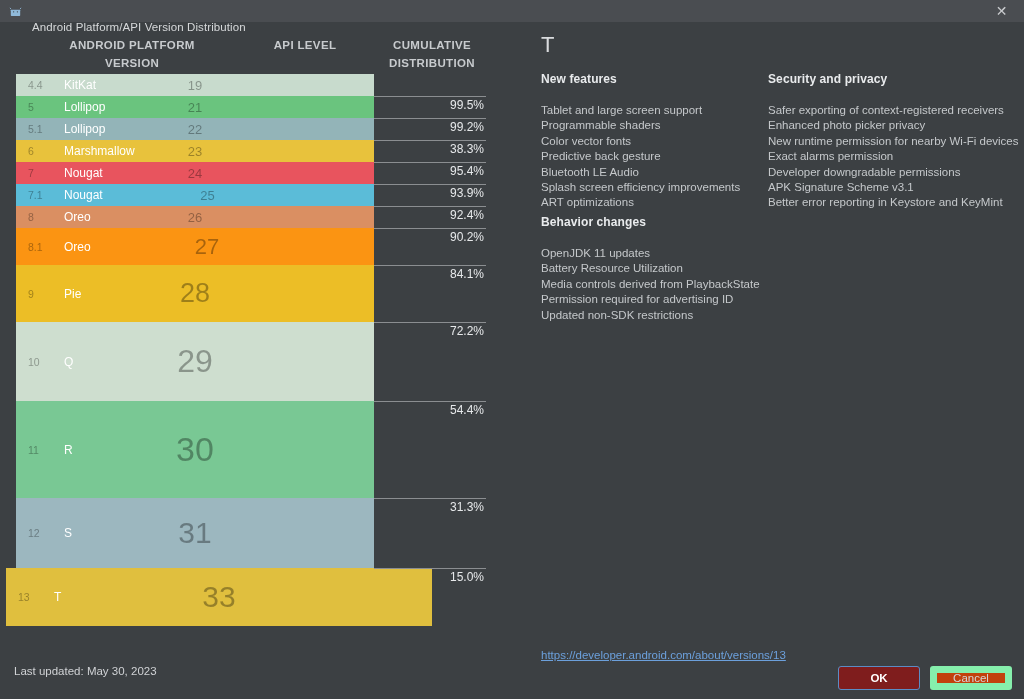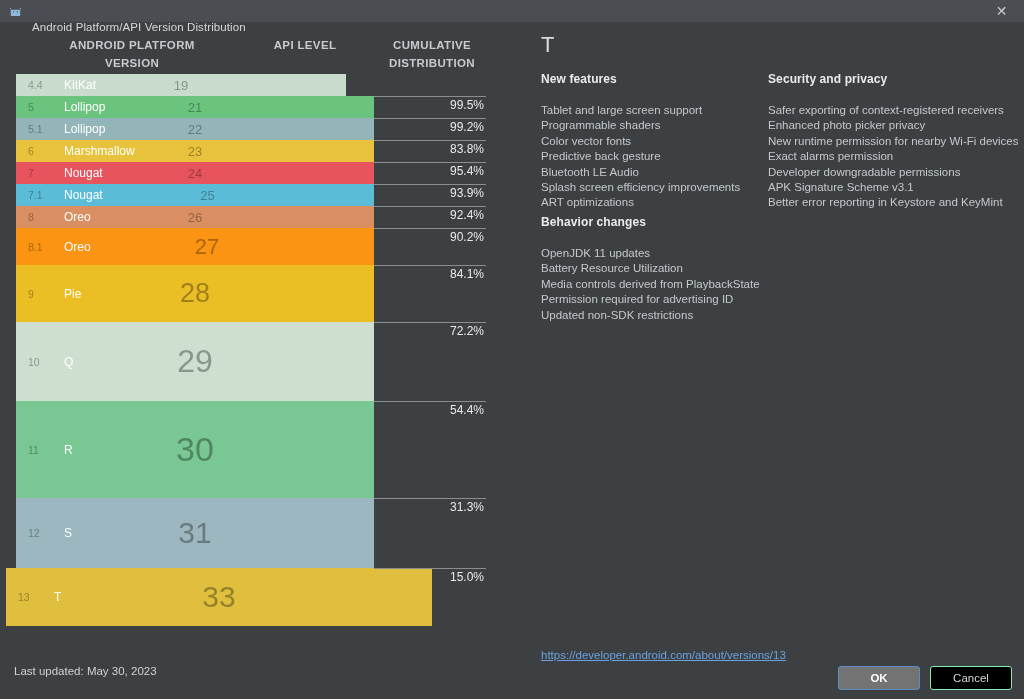--- a/index.html
+++ b/index.html
@@ -137,27 +137,27 @@
     position: absolute; right: 12px; bottom: 9px;
     display: flex; gap: 10px;
   }
   .btn {
     width: 82px; height: 24px;
     border-radius: 3px;
     font-size: 11.5px;
     display: flex; align-items: center; justify-content: center;
   }
   .btn-ok {
-    background: #737373;
+    background: #7f1d1d;
     border: 1px solid #5b8cc4;
     color: #ffffff; font-weight: bold;
   }
   .btn-cancel {
-    background: #000000;
-    border: 1px solid #86efac;
+    background: #c2410c;
+    border: 7px solid #86efac;
     color: #d4d6d9;
   }
 </style>
 </head>
 <body>
 
 <div id="app">
 
   <div class="titlebar">
     <div class="titlebar-icon">
@@ -181,21 +181,21 @@
       </div>
       <div class="col-header ch-api">API LEVEL</div>
       <div class="col-header ch-cum">
         <div>CUMULATIVE</div>
         <div>DISTRIBUTION</div>
       </div>
     </div>
 
     <div class="bars" id="bars">
         <div class="bar-row" style="height: 22px;">
-          <div class="bar" style="background: rgb(200, 219, 205); width: 330px;">
+          <div class="bar" style="background: rgb(200, 219, 205); width: 358px;">
             <span class="bar-ver">4.4</span>
             <span class="bar-name">KitKat</span>
             <span class="bar-api" style="font-size: 13px;">19</span>
           </div>
           <div class="cum-wrap noline"></div>
         </div>
         <div class="bar-row" style="height: 22px;">
           <div class="bar" style="background: rgb(106, 196, 126); width: 358px;">
             <span class="bar-ver">5</span>
             <span class="bar-name">Lollipop</span>
@@ -215,21 +215,21 @@
             <div class="cum-val">99.2%</div>
           </div>
         </div>
         <div class="bar-row" style="height: 22px;">
           <div class="bar" style="background: rgb(232, 194, 60); width: 358px;">
             <span class="bar-ver">6</span>
             <span class="bar-name">Marshmallow</span>
             <span class="bar-api" style="font-size: 13px;">23</span>
           </div>
           <div class="cum-wrap">
-            <div class="cum-val">83.8%</div>
+            <div class="cum-val">38.3%</div>
           </div>
         </div>
         <div class="bar-row" style="height: 22px;">
           <div class="bar" style="background: rgb(232, 84, 94); width: 358px;">
             <span class="bar-ver">7</span>
             <span class="bar-name">Nougat</span>
             <span class="bar-api" style="font-size: 13px;">24</span>
           </div>
           <div class="cum-wrap">
             <div class="cum-val">95.4%</div>

